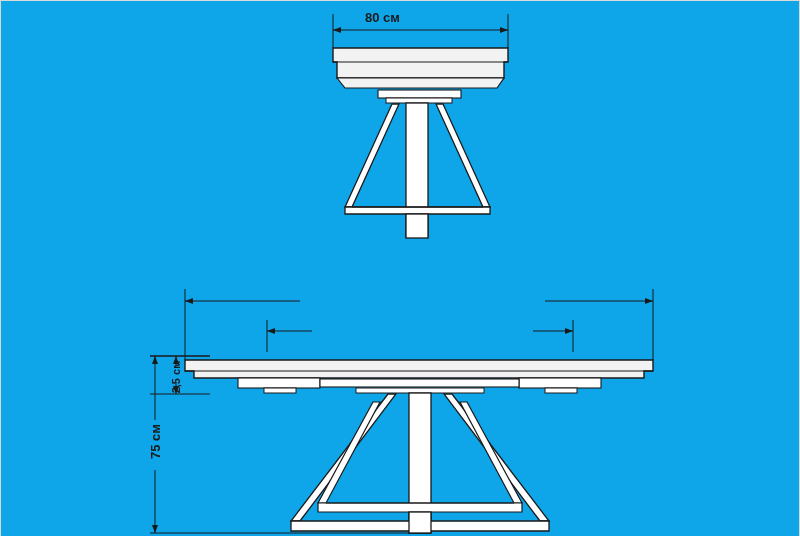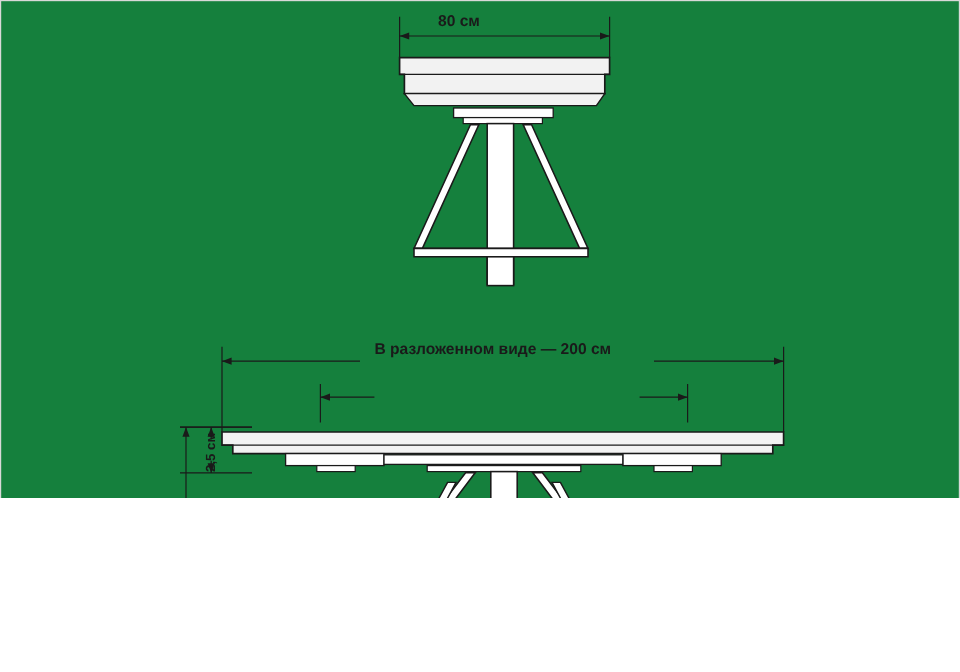--- a/index.html
+++ b/index.html
@@ -6,22 +6,22 @@
     margin: 0;
     padding: 0;
     background: #ffffff;
   }
   body {
     font-family: "Liberation Sans", sans-serif;
   }
   #canvas {
     position: relative;
     width: 800px;
-    height: 415px;
-    background: #15803d;
+    height: 536px;
+    background: #0ea5e9;
     overflow: hidden;
   }
   .border-frame {
     position: absolute;
     left: 0;
     top: 0;
     width: 800px;
     height: 560px;
     box-sizing: border-box;
     border: 1px solid #d9d9d9;
@@ -182,20 +182,19 @@
         <path d="M291,521 L291,531 L549,531 L549,521 Z" fill="#ffffff" stroke="#1a1a1a" stroke-width="1.3"></path>
         <path d="M318,503 L318,512 L522,512 L522,503 Z" fill="#ffffff" stroke="#1a1a1a" stroke-width="1.2"></path>
         <line x1="326" y1="503" x2="514" y2="503" stroke="#1a1a1a" stroke-width="1"></line>
         <rect x="409" y="512" width="22" height="21" fill="#ffffff" stroke="#1a1a1a" stroke-width="1.3"></rect>
       </g>
     </g>
   </svg>
 
   <div class="dim-label lbl-top-width">80 см</div>
 
-  <div class="dim-label lbl-unfolded">В разложенном виде — 200 см</div>
 
 
   <div class="dim-label vertical lbl-thickness">2,5 см</div>
 
   <div class="dim-label vertical lbl-height">75 см</div>
 
 </div>
 
 </body></html>

